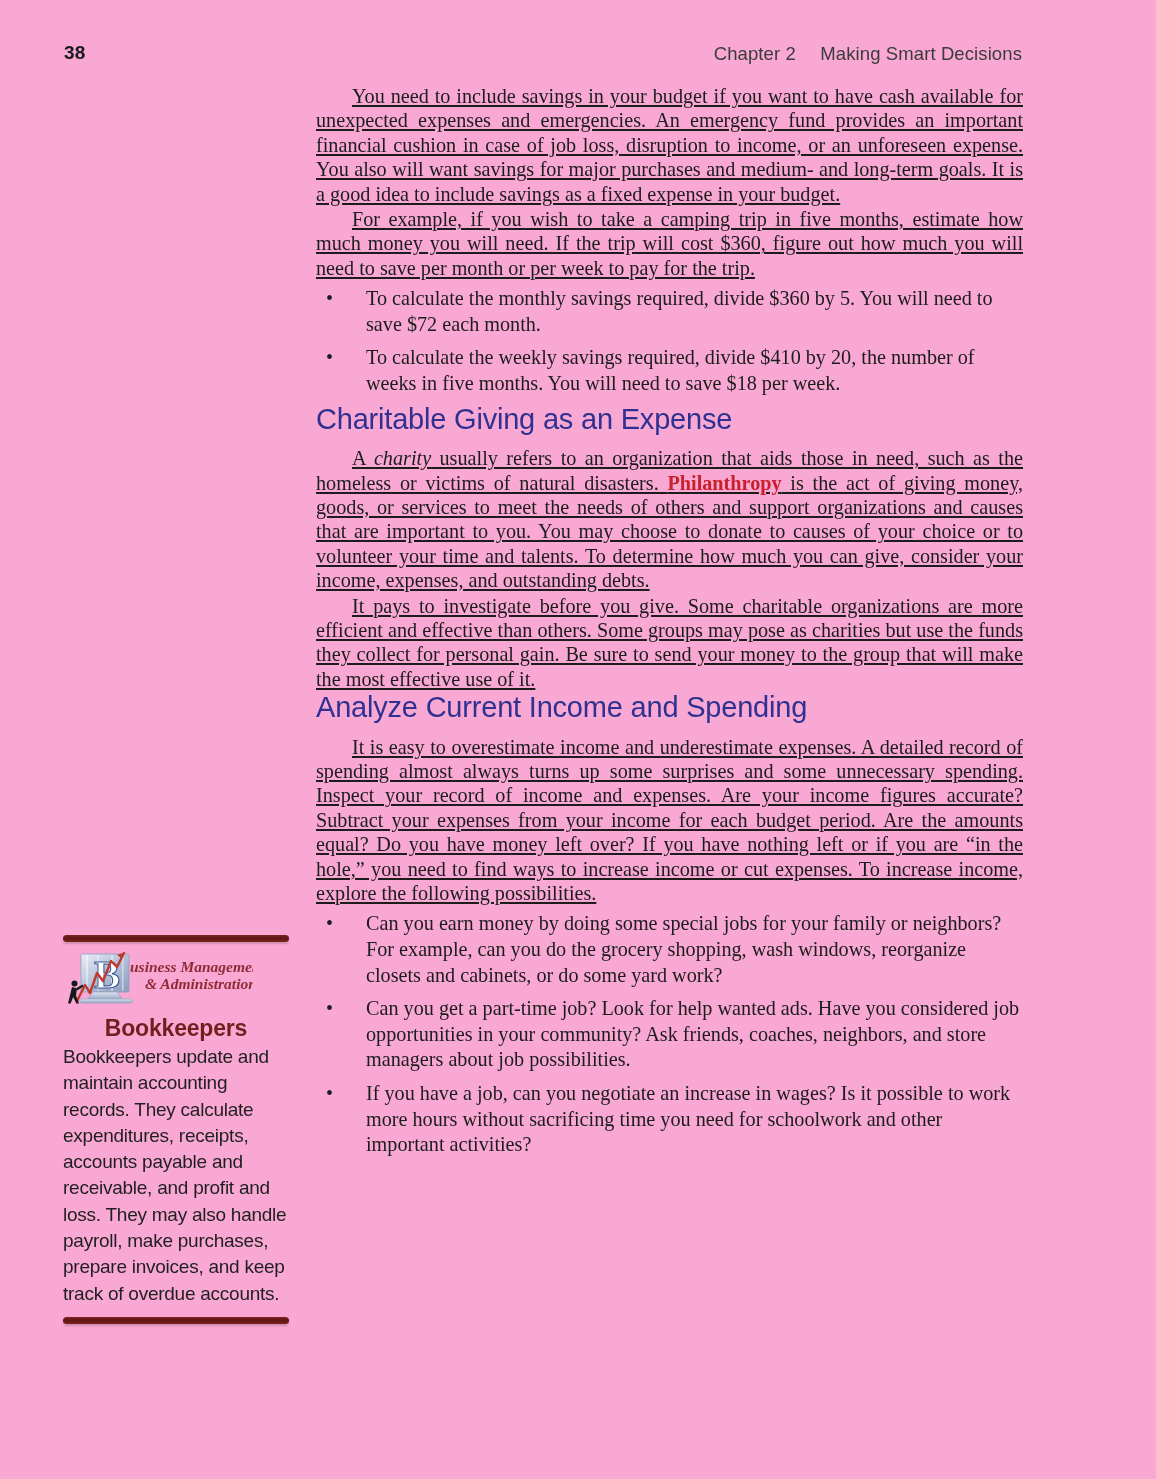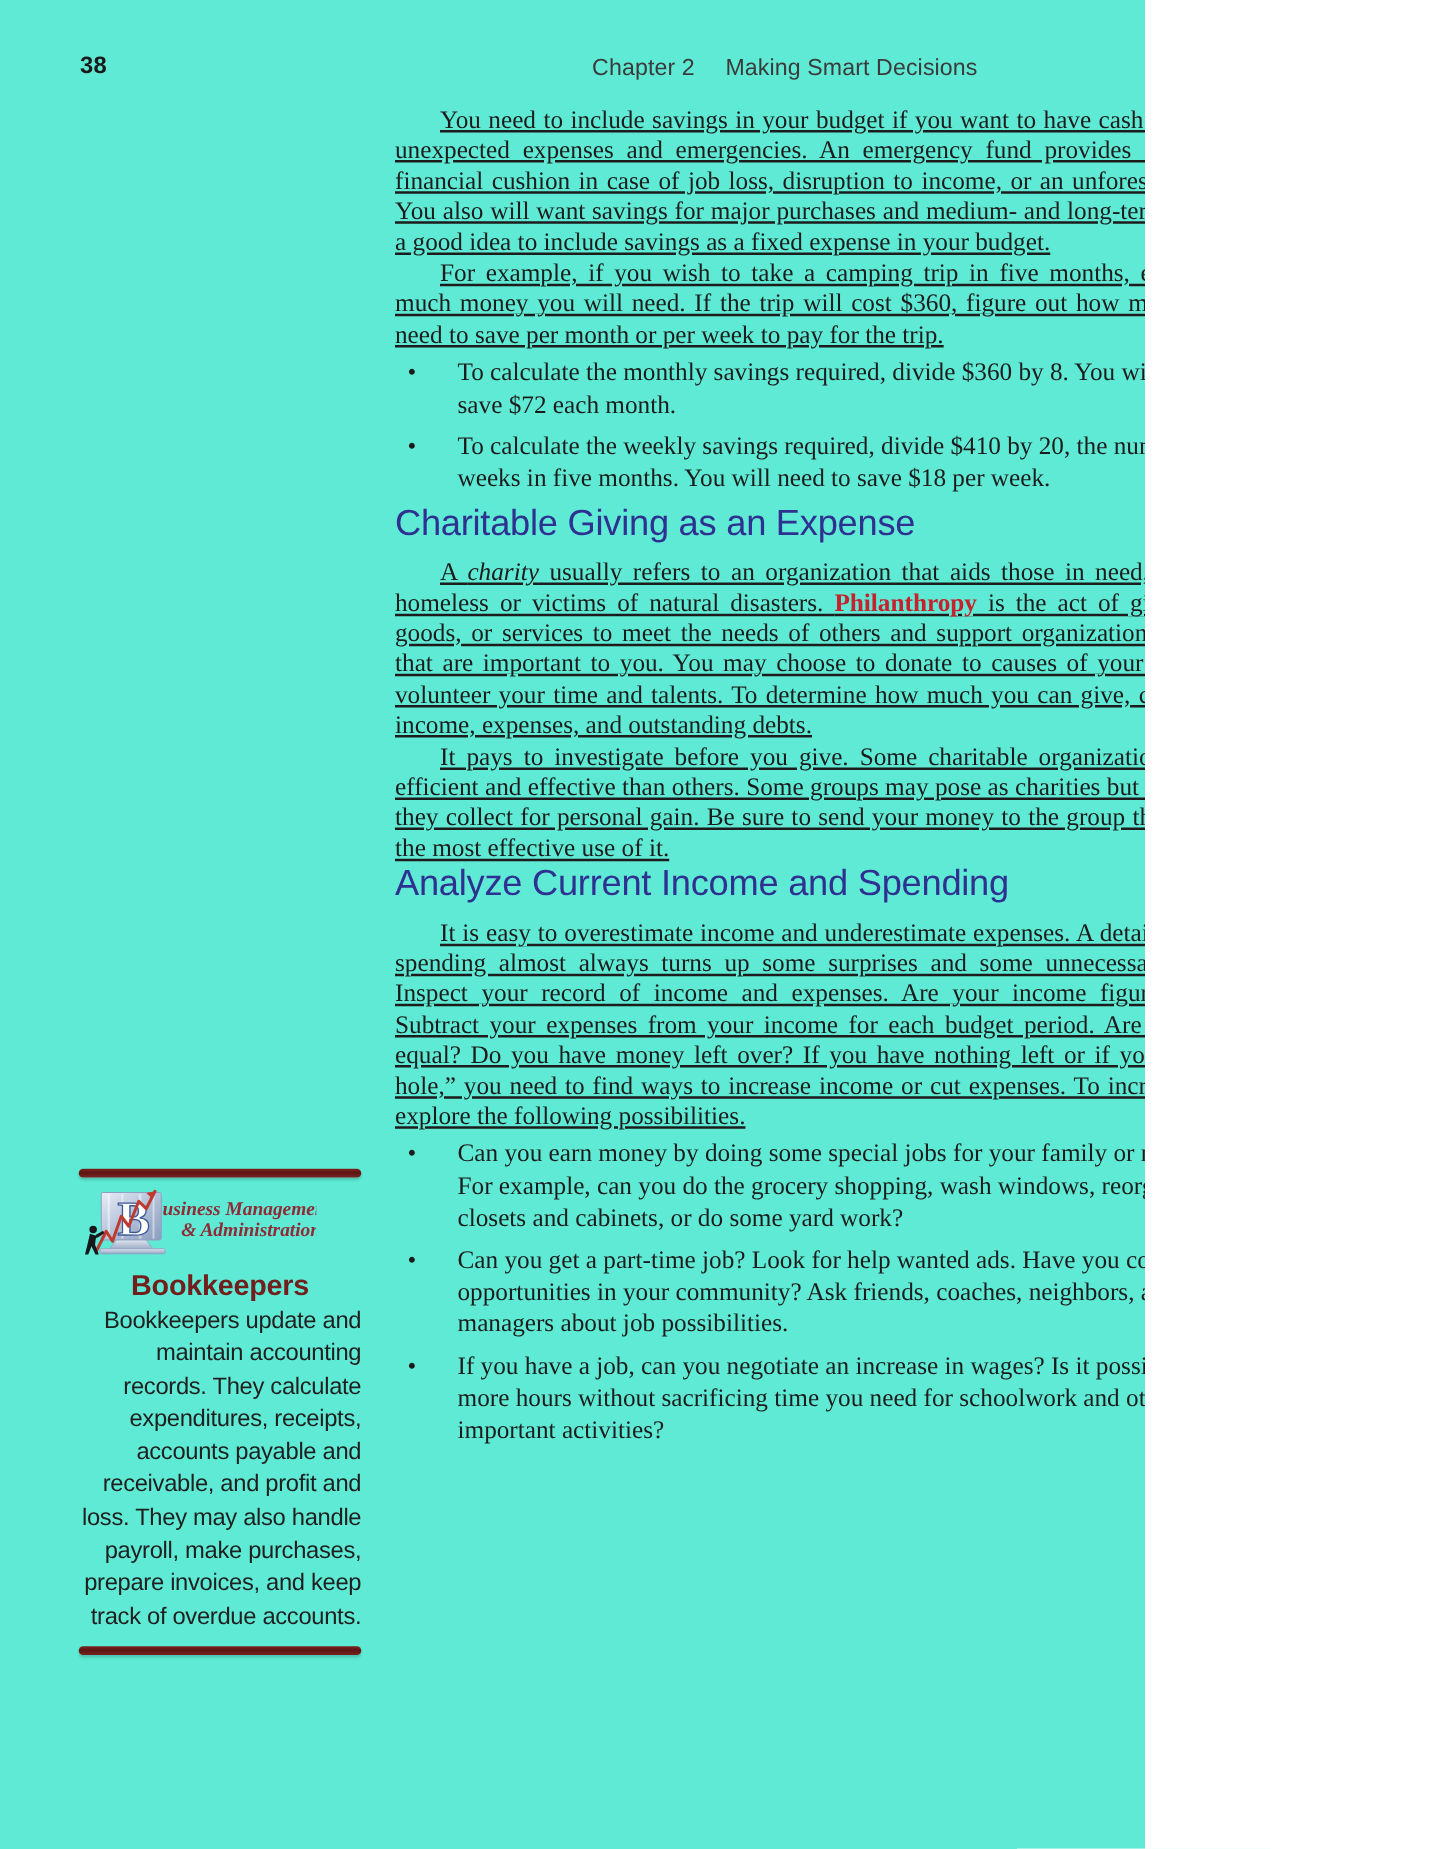--- a/index.html
+++ b/index.html
@@ -2,23 +2,23 @@
 <html><head>
 <meta charset="utf-8">
 <style>
   html, body {
     margin: 0;
     padding: 0;
     background: #ffffff;
   }
   .page {
     position: relative;
-    width: 916px;
+    width: 1156px;
     height: 1479px;
-    background: #5eead4;
+    background: #f9a8d4;
     overflow: hidden;
     font-family: "Liberation Serif", "DejaVu Serif", serif;
   }
 
   
   .folio {
     position: absolute;
     left: 64px;
     top: 42px;
     font-family: "Liberation Sans", sans-serif;
@@ -135,21 +135,20 @@
     letter-spacing: -0.2px;
     text-align: center;
   }
   p.sidebar-body {
     font-family: "Liberation Sans", sans-serif;
     font-size: 19px;
     line-height: 26.3px;
     color: #1f1f1f;
     margin: 0;
     letter-spacing: -0.25px;
-    text-align: right;
   }
 </style>
 </head>
 <body>
 
 <div class="page">
 
   <div class="folio">38</div>
   <div class="running-head">
     <span>Chapter 2</span>
@@ -158,21 +157,21 @@
   </div>
 
   <div class="column">
 
     <p class="body">You need to include savings in your budget if you want to have cash available for unexpected expenses and emergencies. An emergency fund provides an important financial cushion in case of job loss, disruption to income, or an unforeseen expense. You also will want savings for major purchases and medium- and long-term goals. It is a good idea to include savings as a fixed expense in your budget.</p>
     <p class="body">For example, if you wish to take a camping trip in five months, estimate how much money you will need. If the trip will cost $360, figure out how much you will need to save per month or per week to pay for the trip.</p>
 
     <ul class="bullets">
       <li>
         <span class="dot">•</span>
-        <span>To calculate the monthly savings required, divide $360 by 8. You will need to save $72 each month.</span>
+        <span>To calculate the monthly savings required, divide $360 by 5. You will need to save $72 each month.</span>
       </li>
       <li>
         <span class="dot">•</span>
         <span>To calculate the weekly savings required, divide $410 by 20, the number of weeks in five months. You will need to save $18 per week.</span>
       </li>
     </ul>
 
 
     <h2 class="section-head sec-gap-top">Charitable Giving as an Expense</h2>
     <p class="body"><span>A </span><em class="term">charity</em><span> usually refers to an organization that aids those in need, such as the homeless or victims of natural disasters. </span><strong class="keyterm">Philanthropy</strong><span> is the act of giving money, goods, or services to meet the needs of others and support organizations and causes that are important to you. You may choose to donate to causes of your choice or to volunteer your time and talents. To determine how much you can give, consider your income, expenses, and outstanding debts.</span></p>

